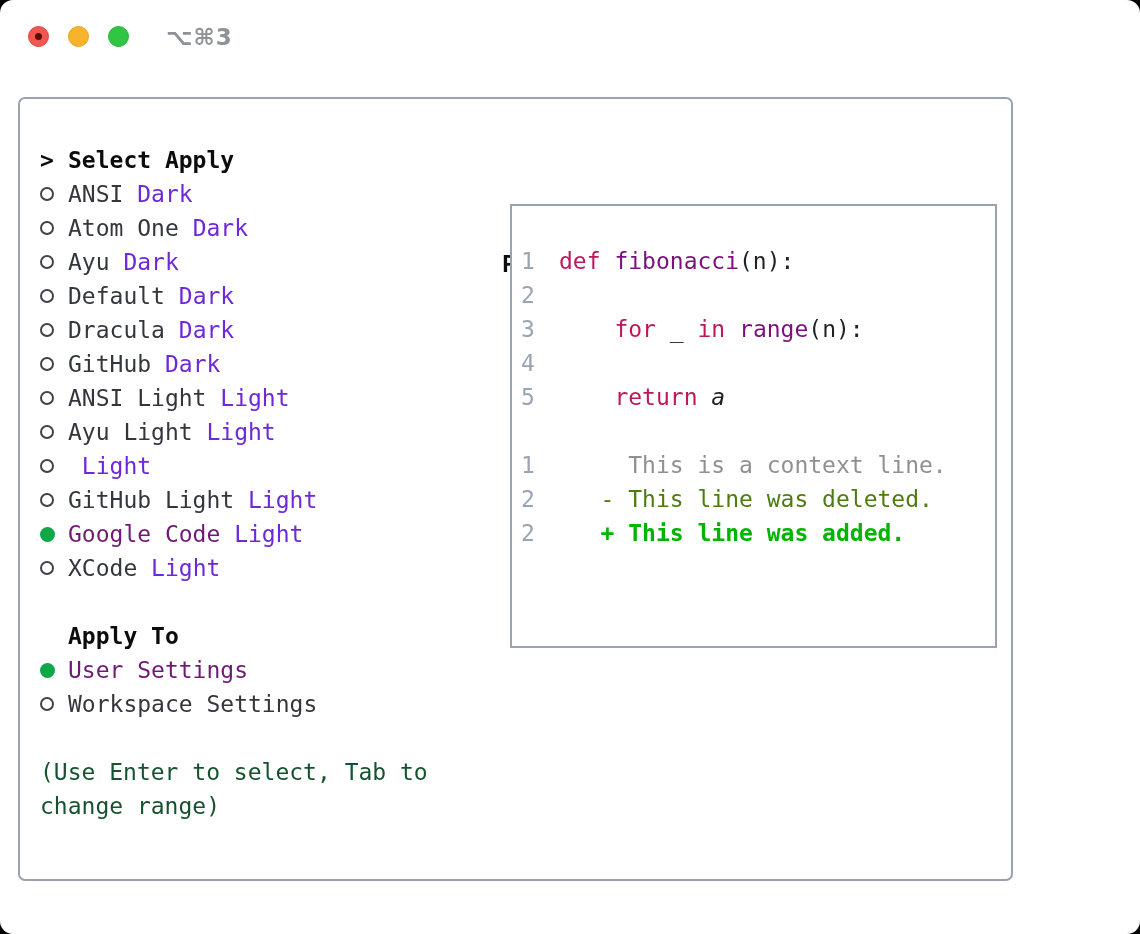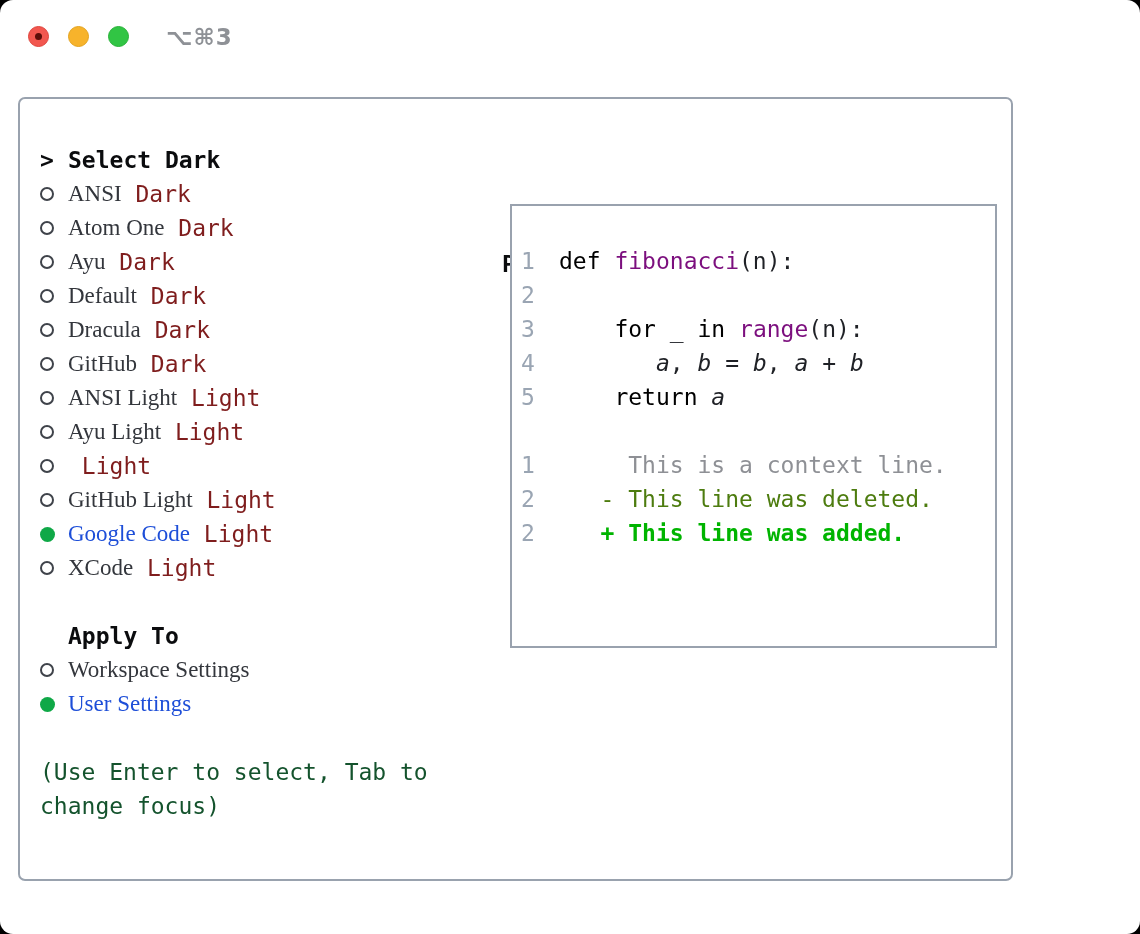--- a/index.html
+++ b/index.html
@@ -15,32 +15,32 @@
             font-family:"DejaVu Sans",sans-serif;font-weight:700;font-size:23px;letter-spacing:1px;color:#8e9196;}
   
   .panel{position:absolute;left:18px;top:97px;width:991px;height:780px;border:2px solid #99a2ae;border-radius:7px;background:#fff;}
   
   .leftcol{position:absolute;left:20px;top:44px;font-size:23px;}
   .row{display:flex;align-items:center;height:34px;white-space:pre;}
   .bcol{width:28px;height:34px;display:flex;align-items:center;flex:none;}
   .ring{width:14px;height:14px;box-sizing:border-box;border:2px solid #3f434a;border-radius:50%;}
   .dot{width:15px;height:15px;border-radius:50%;background:#0fa847;}
   .caret,.htxt{font-weight:700;color:#0b0c0e;}
-  .nm{color:#33363c;font-family:Liberation Serif, serif;}
-  .vr{color:#7f1d1d;margin-left:1ch;}
-  .row.selected .nm{color:#1d4ed8;}
+  .nm{color:#33363c;}
+  .vr{color:#6d28d9;margin-left:1ch;}
+  .row.selected .nm{color:#701a75;}
   .help{color:#14532d;height:34px;line-height:34px;white-space:pre;}
   
   .pvlabel{position:absolute;left:482px;top:148px;height:34px;line-height:34px;font-size:23px;font-weight:700;color:#0b0c0e;}
   .pvbox{position:absolute;left:490px;top:105px;width:474px;height:402px;border:2px solid #99a2ae;background:#fff;
          box-sizing:content-box;padding-top:38px;padding-left:9px;overflow:hidden;}
   .cline{display:flex;height:34px;line-height:34px;font-size:23px;}
   .lnum{width:38px;flex:none;color:#9aa5b3;white-space:pre;}
   .ccode{white-space:pre;color:#1f2126;}
-  .tk-kw{color:#000000;}
+  .tk-kw{color:#be185d;}
   .tk-fn{color:#7c0f7e;}
   .tk-pl{color:#1f2126;}
   .tk-var{color:#1f2126;font-style:italic;}
   .tk-lit{color:#076666;}
   .tk-ctx{color:#8e9095;text-align:right;}
   .tk-del{color:#4d7c0f;}
   .tk-add{color:#00b400;font-weight:bold;}
 </style>
 </head>
 <body>
@@ -53,21 +53,21 @@
     <span class="tl green"></span>
     <span class="shortcut">⌥⌘3</span>
   </div>
 
   <div class="panel">
 
     <div class="leftcol">
 
       <div class="row">
         <span class="bcol caret">&gt;</span>
-        <span class="htxt">Select Dark</span>
+        <span class="htxt">Select Apply</span>
       </div>
 
       <div class="row">
         <span class="bcol"><span class="ring"></span></span>
         <span class="nm">ANSI</span>
         <span class="vr">Dark</span>
       </div>
       <div class="row">
         <span class="bcol"><span class="ring"></span></span>
         <span class="nm">Atom One</span>
@@ -122,33 +122,33 @@
         <span class="nm">XCode</span>
         <span class="vr">Light</span>
       </div>
 
       <div class="row"></div>
 
       <div class="row">
         <span class="bcol"></span>
         <span class="htxt">Apply To</span>
       </div>
+      <div class="row selected">
+        <span class="bcol"><span class="dot"></span></span>
+        <span class="nm">User Settings</span>
+      </div>
       <div class="row">
         <span class="bcol"><span class="ring"></span></span>
         <span class="nm">Workspace Settings</span>
-      </div>
-      <div class="row selected">
-        <span class="bcol"><span class="dot"></span></span>
-        <span class="nm">User Settings</span>
       </div>
 
       <div class="row"></div>
 
       <div class="help">(Use Enter to select, Tab to</div>
-      <div class="help">change focus)</div>
+      <div class="help">change range)</div>
     </div>
 
     <div class="pvlabel">Preview</div>
 
     <div class="pvbox">
 
       <div class="cline">
         <span class="lnum">1</span>
         <span class="ccode"><span class="tk-kw">def </span><span class="tk-fn">fibonacci</span><span class="tk-pl">(n):</span></span>
       </div>
@@ -157,21 +157,20 @@
         <span class="lnum">2</span>
       </div>
 
       <div class="cline">
         <span class="lnum">3</span>
         <span class="ccode"><span class="tk-pl">    </span><span class="tk-kw">for</span><span class="tk-pl"> _ </span><span class="tk-kw">in</span><span class="tk-pl"> </span><span class="tk-fn">range</span><span class="tk-pl">(n):</span></span>
       </div>
 
       <div class="cline">
         <span class="lnum">4</span>
-        <span class="ccode"><span class="tk-pl">       </span><span class="tk-var">a</span><span class="tk-pl">, </span><span class="tk-var">b</span><span class="tk-pl"> = </span><span class="tk-var">b</span><span class="tk-pl">, </span><span class="tk-var">a</span><span class="tk-pl"> + </span><span class="tk-var">b</span></span>
       </div>
 
       <div class="cline">
         <span class="lnum">5</span>
         <span class="ccode"><span class="tk-pl">    </span><span class="tk-kw">return</span><span class="tk-pl"> </span><span class="tk-var">a</span></span>
       </div>
 
       <div class="cline">
         <span class="lnum"></span>
         <span class="ccode"></span>

